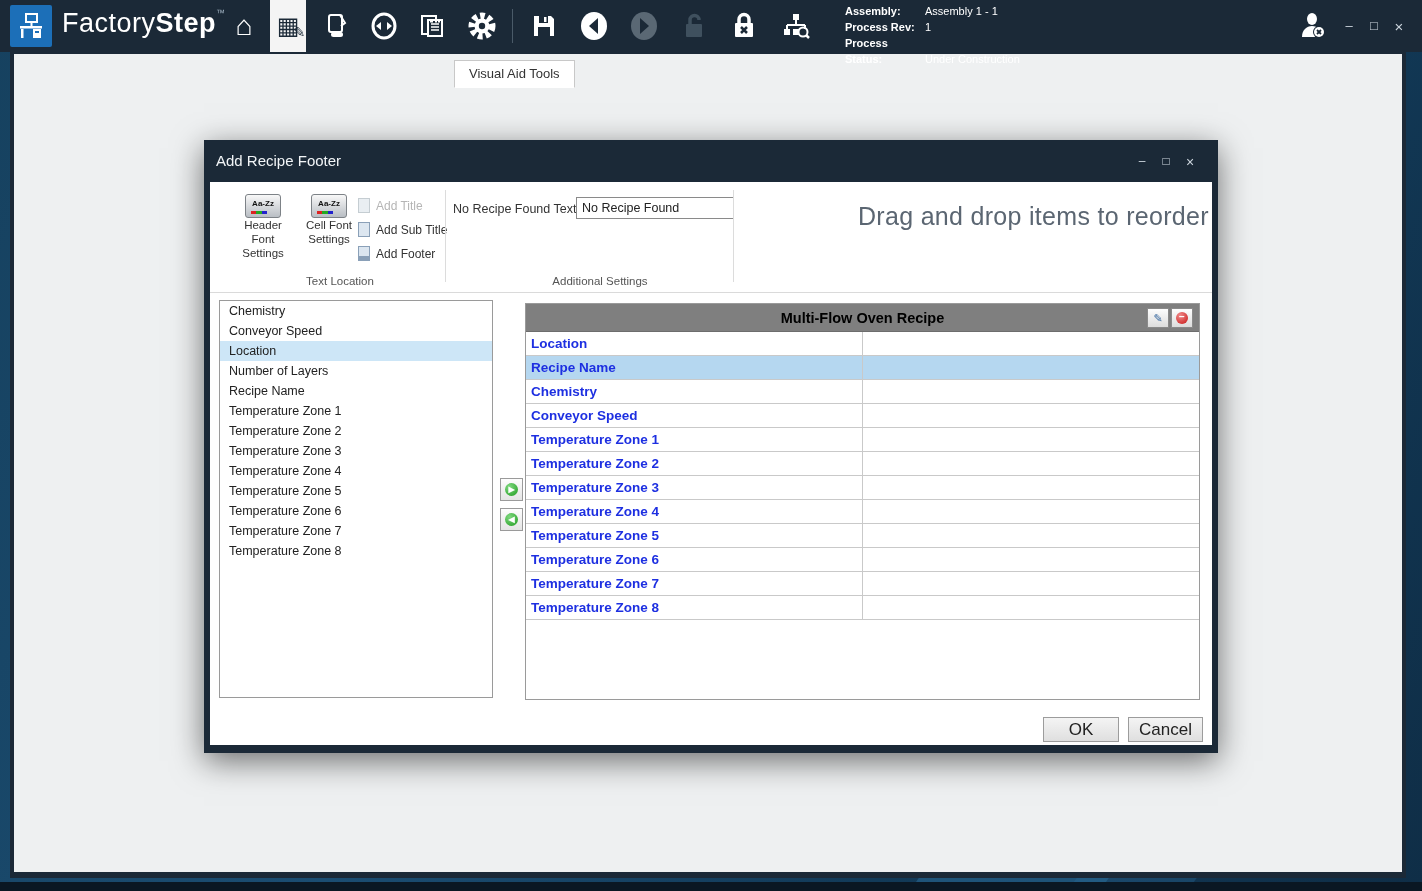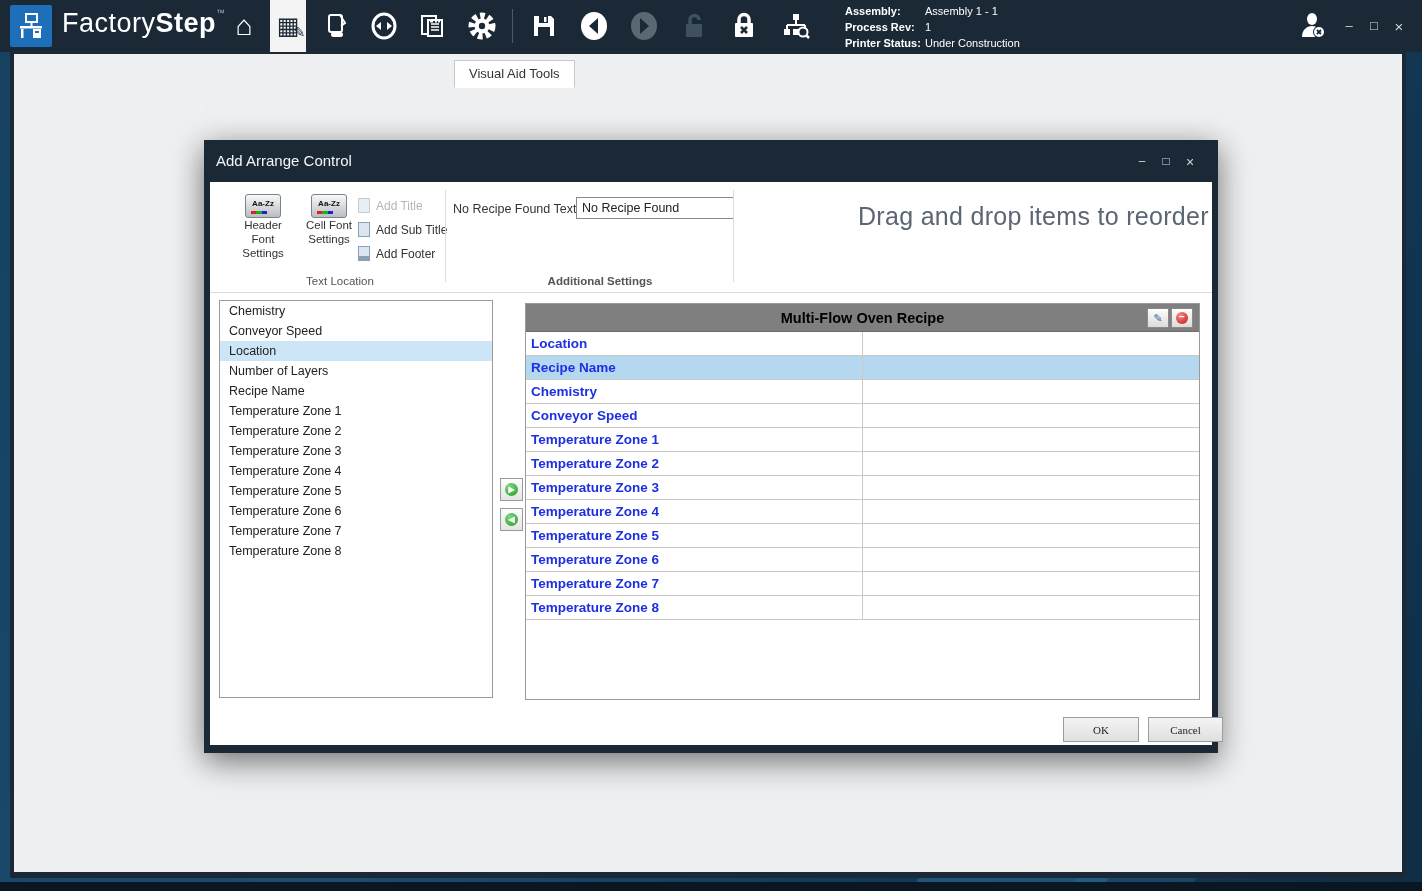--- a/index.html
+++ b/index.html
@@ -116,21 +116,21 @@
   
   #rtable{position:absolute;left:315px;top:121px;width:675px;height:397px;border:1px solid #9a9a9a;box-sizing:border-box;background:#fff;}
   #rtable .thead{height:27px;background:var(--header_gray,#7f7f7f);display:flex;align-items:center;justify-content:center;position:relative;border-bottom:1px solid #6d6d6d;}
   #rtable .thead .ttl{font-size:14.5px;font-weight:bold;color:#000;}
   .hbtn{position:absolute;top:4px;width:20px;height:18px;border:1px solid #8a8a8a;background:linear-gradient(#fdfdfd,#dcdcdc);display:flex;align-items:center;justify-content:center;font-size:11px;}
   .tbl-row{height:23px;display:flex;border-bottom:1px solid #c9c9c9;}
   .tbl-row.selected{background:var(--sel_row,#b5d7f0);}
   .tbl-cell-label{width:337px;border-right:1px solid #c9c9c9;display:flex;align-items:center;padding-left:5px;box-sizing:border-box;}
   .tbl-cell-label span{font-size:13.5px;font-weight:bold;color:var(--row_blue,#1d2fe1);}
   .tbl-cell-value{flex:1;}
-  .okbtn{position:absolute;width:74px;height:23px;border:1px solid #9c9c9c;background:linear-gradient(#f4f4f4,#dfdfdf);font-size:11px;color:#222;display:flex;align-items:center;justify-content:center;font-family:Liberation Serif, serif;margin-left:20px;}
+  .okbtn{position:absolute;width:74px;height:23px;border:1px solid #9c9c9c;background:linear-gradient(#f4f4f4,#dfdfdf);font-size:17px;color:#222;display:flex;align-items:center;justify-content:center;font-family:Liberation Sans, sans-serif;}
 </style>
 </head>
 <body>
 
 <div id="app">
   <div id="desktop">
     <div class="streak" style="left:930px;bottom:9px;width:190px;height:40px;"></div>
     <div class="streak" style="left:1090px;bottom:9px;width:120px;height:46px;opacity:.35;"></div>
     <div id="desktop-bottom"></div>
   </div>
@@ -221,21 +221,21 @@
           <rect x="2" y="17" width="6" height="6" fill="#fff"></rect>
           <rect x="11" y="17" width="6" height="6" fill="#fff"></rect>
           <circle cx="21" cy="20" r="4.5" fill="none" stroke="#fff" stroke-width="2"></circle>
           <path d="M24 23l3 3" stroke="#fff" stroke-width="2.5"></path>
         </svg>
     </div>
 
     <div class="tb-info">
         <div class="tb-info-row"><b>Assembly:</b><span>Assembly 1 - 1</span></div>
         <div class="tb-info-row"><b>Process Rev:</b><span>1</span></div>
-        <div class="tb-info-row"><b>Printer Status:</b><span>Under Construction</span></div>
+        <div class="tb-info-row"><b>Process Status:</b><span>Under Construction</span></div>
       </div>
 
     <div class="tb-ic" style="left:1295px;">
       <svg width="30" height="30" viewBox="0 0 30 30">
           <ellipse cx="14" cy="8" rx="5" ry="6" fill="#fff"></ellipse>
           <path d="M4 26c0-7 4.5-11 10-11s10 4 10 11z" fill="#fff"></path>
           <circle cx="21" cy="21" r="6" fill="#1b2937"></circle>
           <circle cx="21" cy="21" r="5" fill="#fff"></circle>
           <path d="M19 19l4 4M23 19l-4 4" stroke="#1b2937" stroke-width="1.8"></path>
         </svg>
@@ -569,21 +569,21 @@
           <b class="tag">+</b>
         </span>
       <span class="mag">
           <span class="lens"></span>
           <b class="tag">++</b>
         </span>
     </div>
   </div>
 
   <div id="dialog">
-    <div id="dlg-title">Add Arrange Control</div>
+    <div id="dlg-title">Add Recipe Footer</div>
     <div class="dlg-winbtn" style="right:66px;">–</div>
     <div class="dlg-winbtn" style="right:42px;">□</div>
     <div class="dlg-winbtn" style="right:18px;font-size:14px;">×</div>
 
     <div id="dlg-body">
 
       <div class="fontbtn" style="left:22px;">
         <span class="aazz">Aa-Zz</span><br>
         <span>Header Font Settings</span>
       </div>
@@ -602,21 +602,21 @@
       <div class="addrow" style="top:64px;">
         <span class="pg" style="width:10px;height:13px;background:#dce6f0;position:relative;">
             <i style="position:absolute;left:0;bottom:0;width:100%;height:4px;background:#8aa0b8;"></i>
           </span>
         <span>Add Footer</span>
       </div>
       <div class="grp-label" style="left:40px;width:180px;">Text Location</div>
       <div class="gdiv" style="left:235px;"></div>
       <div class="nrf-label">No Recipe Found Text</div>
       <input class="nrf-input" value="No Recipe Found" style="">
-      <div class="grp-label" style="left:290px;width:200px;font-weight:bold;">Additional Settings</div>
+      <div class="grp-label" style="left:290px;width:200px;">Additional Settings</div>
       <div class="gdiv" style="left:523px;"></div>
       <div class="drag-hint">Drag and drop items to reorder</div>
       <div class="dlg-sep"></div>
 
       <div id="col-list">
         <div>
             <div class="cl-item">Chemistry</div>
             <div class="cl-item">Conveyor Speed</div>
             <div class="cl-item selected">Location</div>
             <div class="cl-item">Number of Layers</div>

